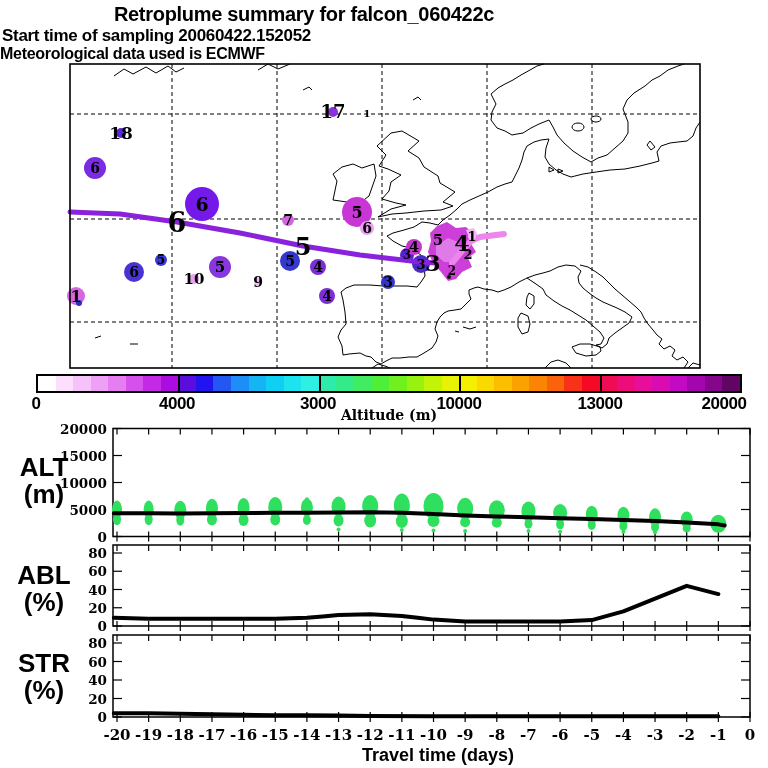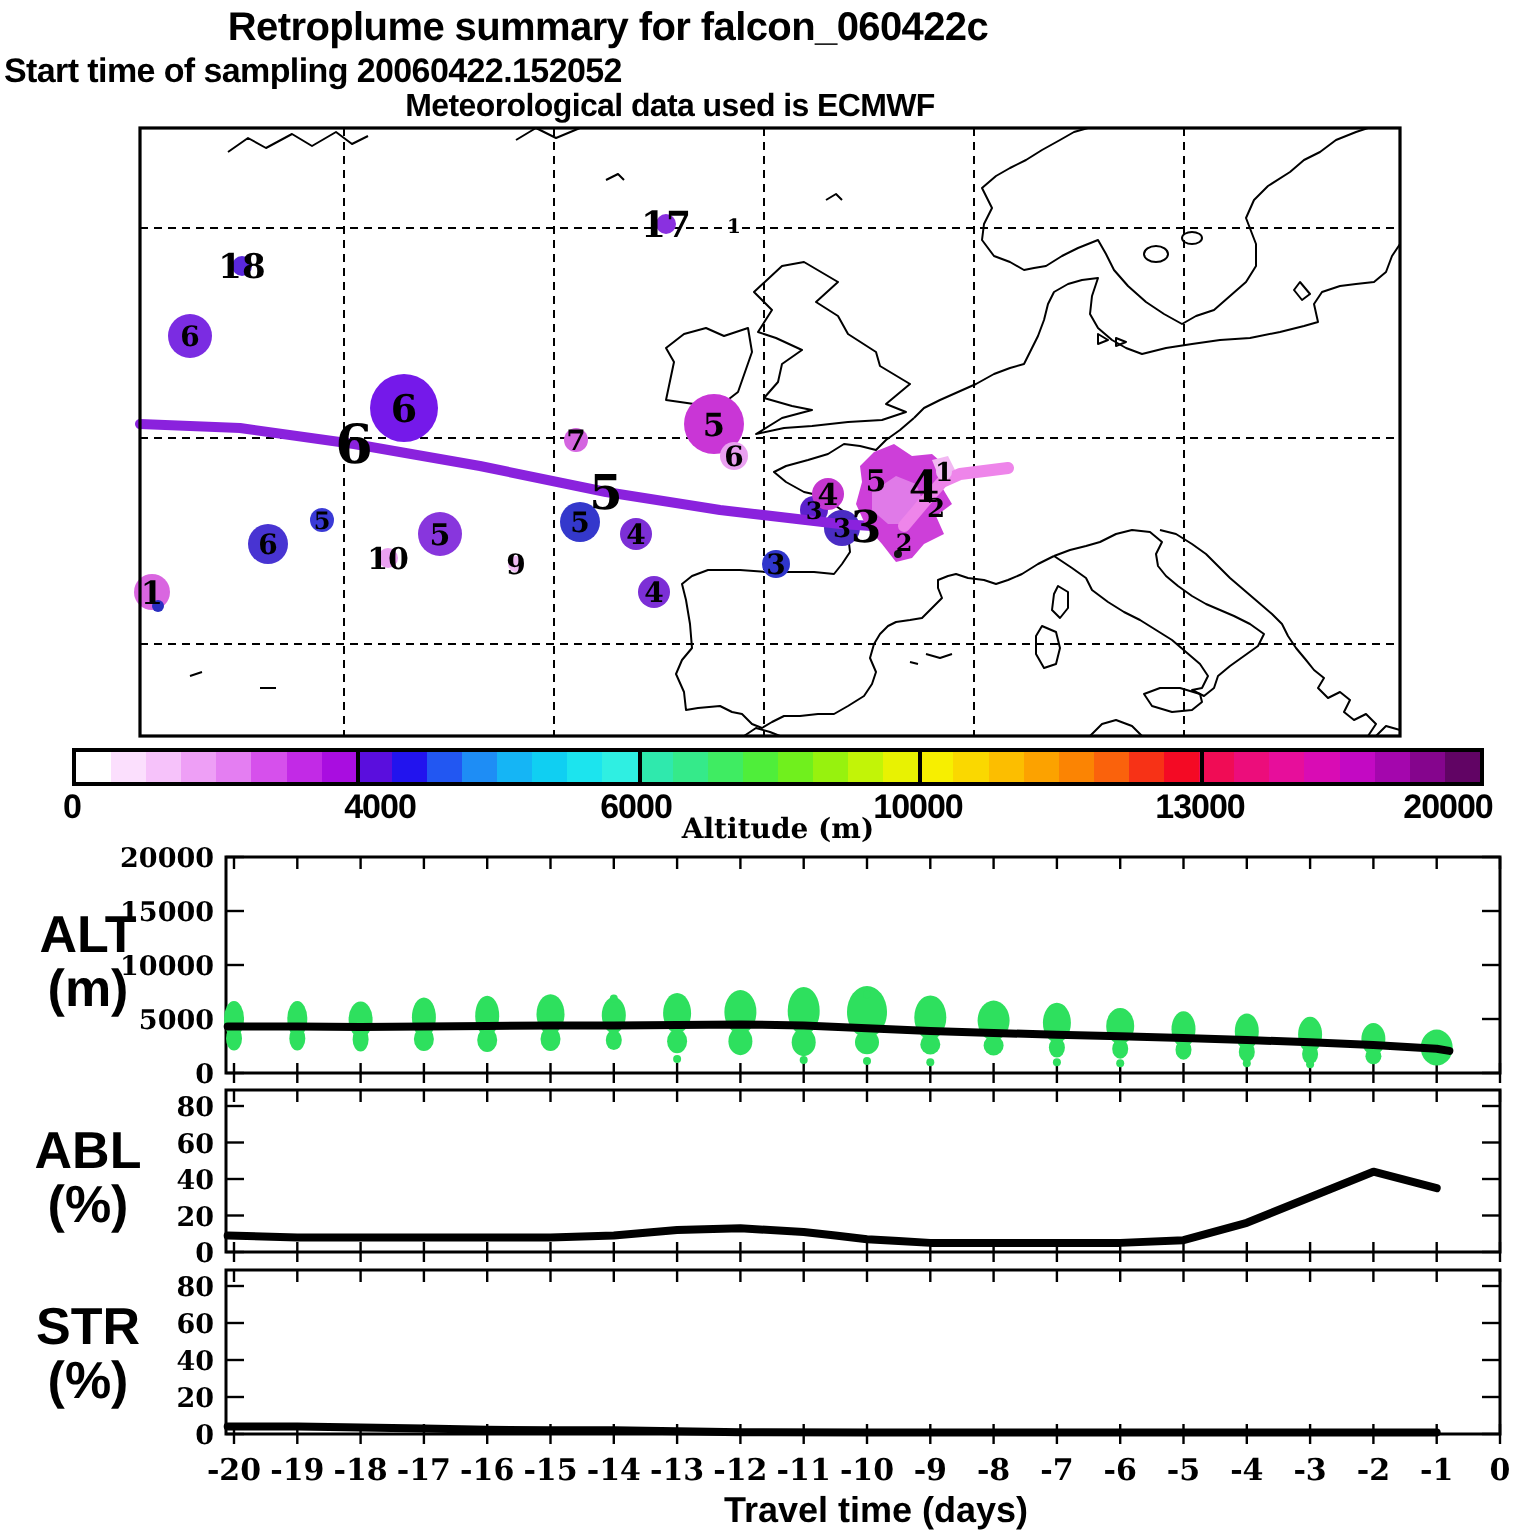--- a/index.html
+++ b/index.html
@@ -1,21 +1,21 @@
 <!DOCTYPE html>
 <html><head>
 <meta charset="utf-8">
 <style>
   html,body{margin:0;padding:0;background:#fff;}
   body{width:768px;height:768px;position:relative;overflow:hidden;
        font-family:"Liberation Sans",sans-serif;color:#000;}
   .hdr{position:absolute;font-weight:bold;white-space:nowrap;letter-spacing:-0.3px;}
   #title-line{top:3px;left:0;width:608px;text-align:center;font-size:20px;}
   #sampling-line{top:26px;left:2px;right:2px;display:flex;font-size:17px;flex-direction:column;}
-  #met-line{top:45px;left:0;width:670px;text-align:center;font-size:16px;}
+  #met-line{top:45px;left:0;width:670px;text-align:left;font-size:16px;}
   #fig{position:absolute;left:0;top:0;}
   #colorbar{position:absolute;left:36px;top:374px;width:706px;height:19px;
             border:2px solid #000;box-sizing:border-box;}
   .cb-sep{position:absolute;top:0;width:2px;height:100%;background:#000;}
   .cb-lab{position:absolute;top:394px;font-size:17px;font-weight:bold;transform:translateX(-50%);letter-spacing:-0.5px;}
   #cb-title{position:absolute;top:407px;left:389px;transform:translateX(-50%);
             font-family:"DejaVu Serif",serif;font-weight:bold;font-size:14px;}
   svg text{user-select:none;}
 </style>
 </head>
@@ -382,18 +382,18 @@
   </g>
 </svg>
 
 <div id="colorbar" style="background: linear-gradient(to right, rgb(255, 255, 255) 0%, rgb(255, 255, 255) 2.5%, rgb(251, 223, 253) 2.5%, rgb(251, 223, 253) 5%, rgb(246, 194, 250) 5%, rgb(246, 194, 250) 7.5%, rgb(238, 159, 246) 7.5%, rgb(238, 159, 246) 10%, rgb(228, 126, 242) 10%, rgb(228, 126, 242) 12.5%, rgb(214, 80, 236) 12.5%, rgb(214, 80, 236) 15%, rgb(194, 42, 230) 15%, rgb(194, 42, 230) 17.5%, rgb(169, 13, 224) 17.5%, rgb(169, 13, 224) 20%, rgb(90, 14, 221) 20%, rgb(90, 14, 221) 22.5%, rgb(34, 20, 238) 22.5%, rgb(34, 20, 238) 25%, rgb(34, 87, 242) 25%, rgb(34, 87, 242) 27.5%, rgb(30, 141, 245) 27.5%, rgb(30, 141, 245) 30%, rgb(21, 181, 245) 30%, rgb(21, 181, 245) 32.5%, rgb(16, 207, 242) 32.5%, rgb(16, 207, 242) 35%, rgb(28, 228, 238) 35%, rgb(28, 228, 238) 37.5%, rgb(47, 239, 226) 37.5%, rgb(47, 239, 226) 40%, rgb(47, 233, 173) 40%, rgb(47, 233, 173) 42.5%, rgb(53, 234, 138) 42.5%, rgb(53, 234, 138) 45%, rgb(63, 236, 98) 45%, rgb(63, 236, 98) 47.5%, rgb(79, 238, 58) 47.5%, rgb(79, 238, 58) 50%, rgb(112, 240, 29) 50%, rgb(112, 240, 29) 52.5%, rgb(151, 242, 14) 52.5%, rgb(151, 242, 14) 55%, rgb(194, 244, 7) 55%, rgb(194, 244, 7) 57.5%, rgb(232, 242, 2) 57.5%, rgb(232, 242, 2) 60%, rgb(247, 239, 0) 60%, rgb(247, 239, 0) 62.5%, rgb(250, 216, 0) 62.5%, rgb(250, 216, 0) 65%, rgb(252, 190, 0) 65%, rgb(252, 190, 0) 67.5%, rgb(252, 162, 0) 67.5%, rgb(252, 162, 0) 70%, rgb(251, 132, 3) 70%, rgb(251, 132, 3) 72.5%, rgb(250, 98, 12) 72.5%, rgb(250, 98, 12) 75%, rgb(247, 50, 22) 75%, rgb(247, 50, 22) 77.5%, rgb(244, 10, 36) 77.5%, rgb(244, 10, 36) 80%, rgb(240, 12, 85) 80%, rgb(240, 12, 85) 82.5%, rgb(236, 13, 123) 82.5%, rgb(236, 13, 123) 85%, rgb(231, 14, 155) 85%, rgb(231, 14, 155) 87.5%, rgb(217, 12, 180) 87.5%, rgb(217, 12, 180) 90%, rgb(195, 9, 195) 90%, rgb(195, 9, 195) 92.5%, rgb(164, 6, 173) 92.5%, rgb(164, 6, 173) 95%, rgb(133, 5, 141) 95%, rgb(133, 5, 141) 97.5%, rgb(97, 4, 100) 97.5%, rgb(97, 4, 100) 100%);">
   <div class="cb-sep" style="left:20%"></div>
   <div class="cb-sep" style="left:40%"></div>
   <div class="cb-sep" style="left:60%"></div>
   <div class="cb-sep" style="left:80%"></div>
 </div>
 <span class="cb-lab" style="left:36px">0</span>
-<span class="cb-lab" style="left:190px">4000</span>
-<span class="cb-lab" style="left:318px">6000</span>
+<span class="cb-lab" style="left:177px">4000</span>
+<span class="cb-lab" style="left:318px">3000</span>
 <span class="cb-lab" style="left:459px">10000</span>
 <span class="cb-lab" style="left:600px">13000</span>
 <span class="cb-lab" style="left:724px">20000</span>
 <div id="cb-title">Altitude (m)</div>
 
 </body></html>

